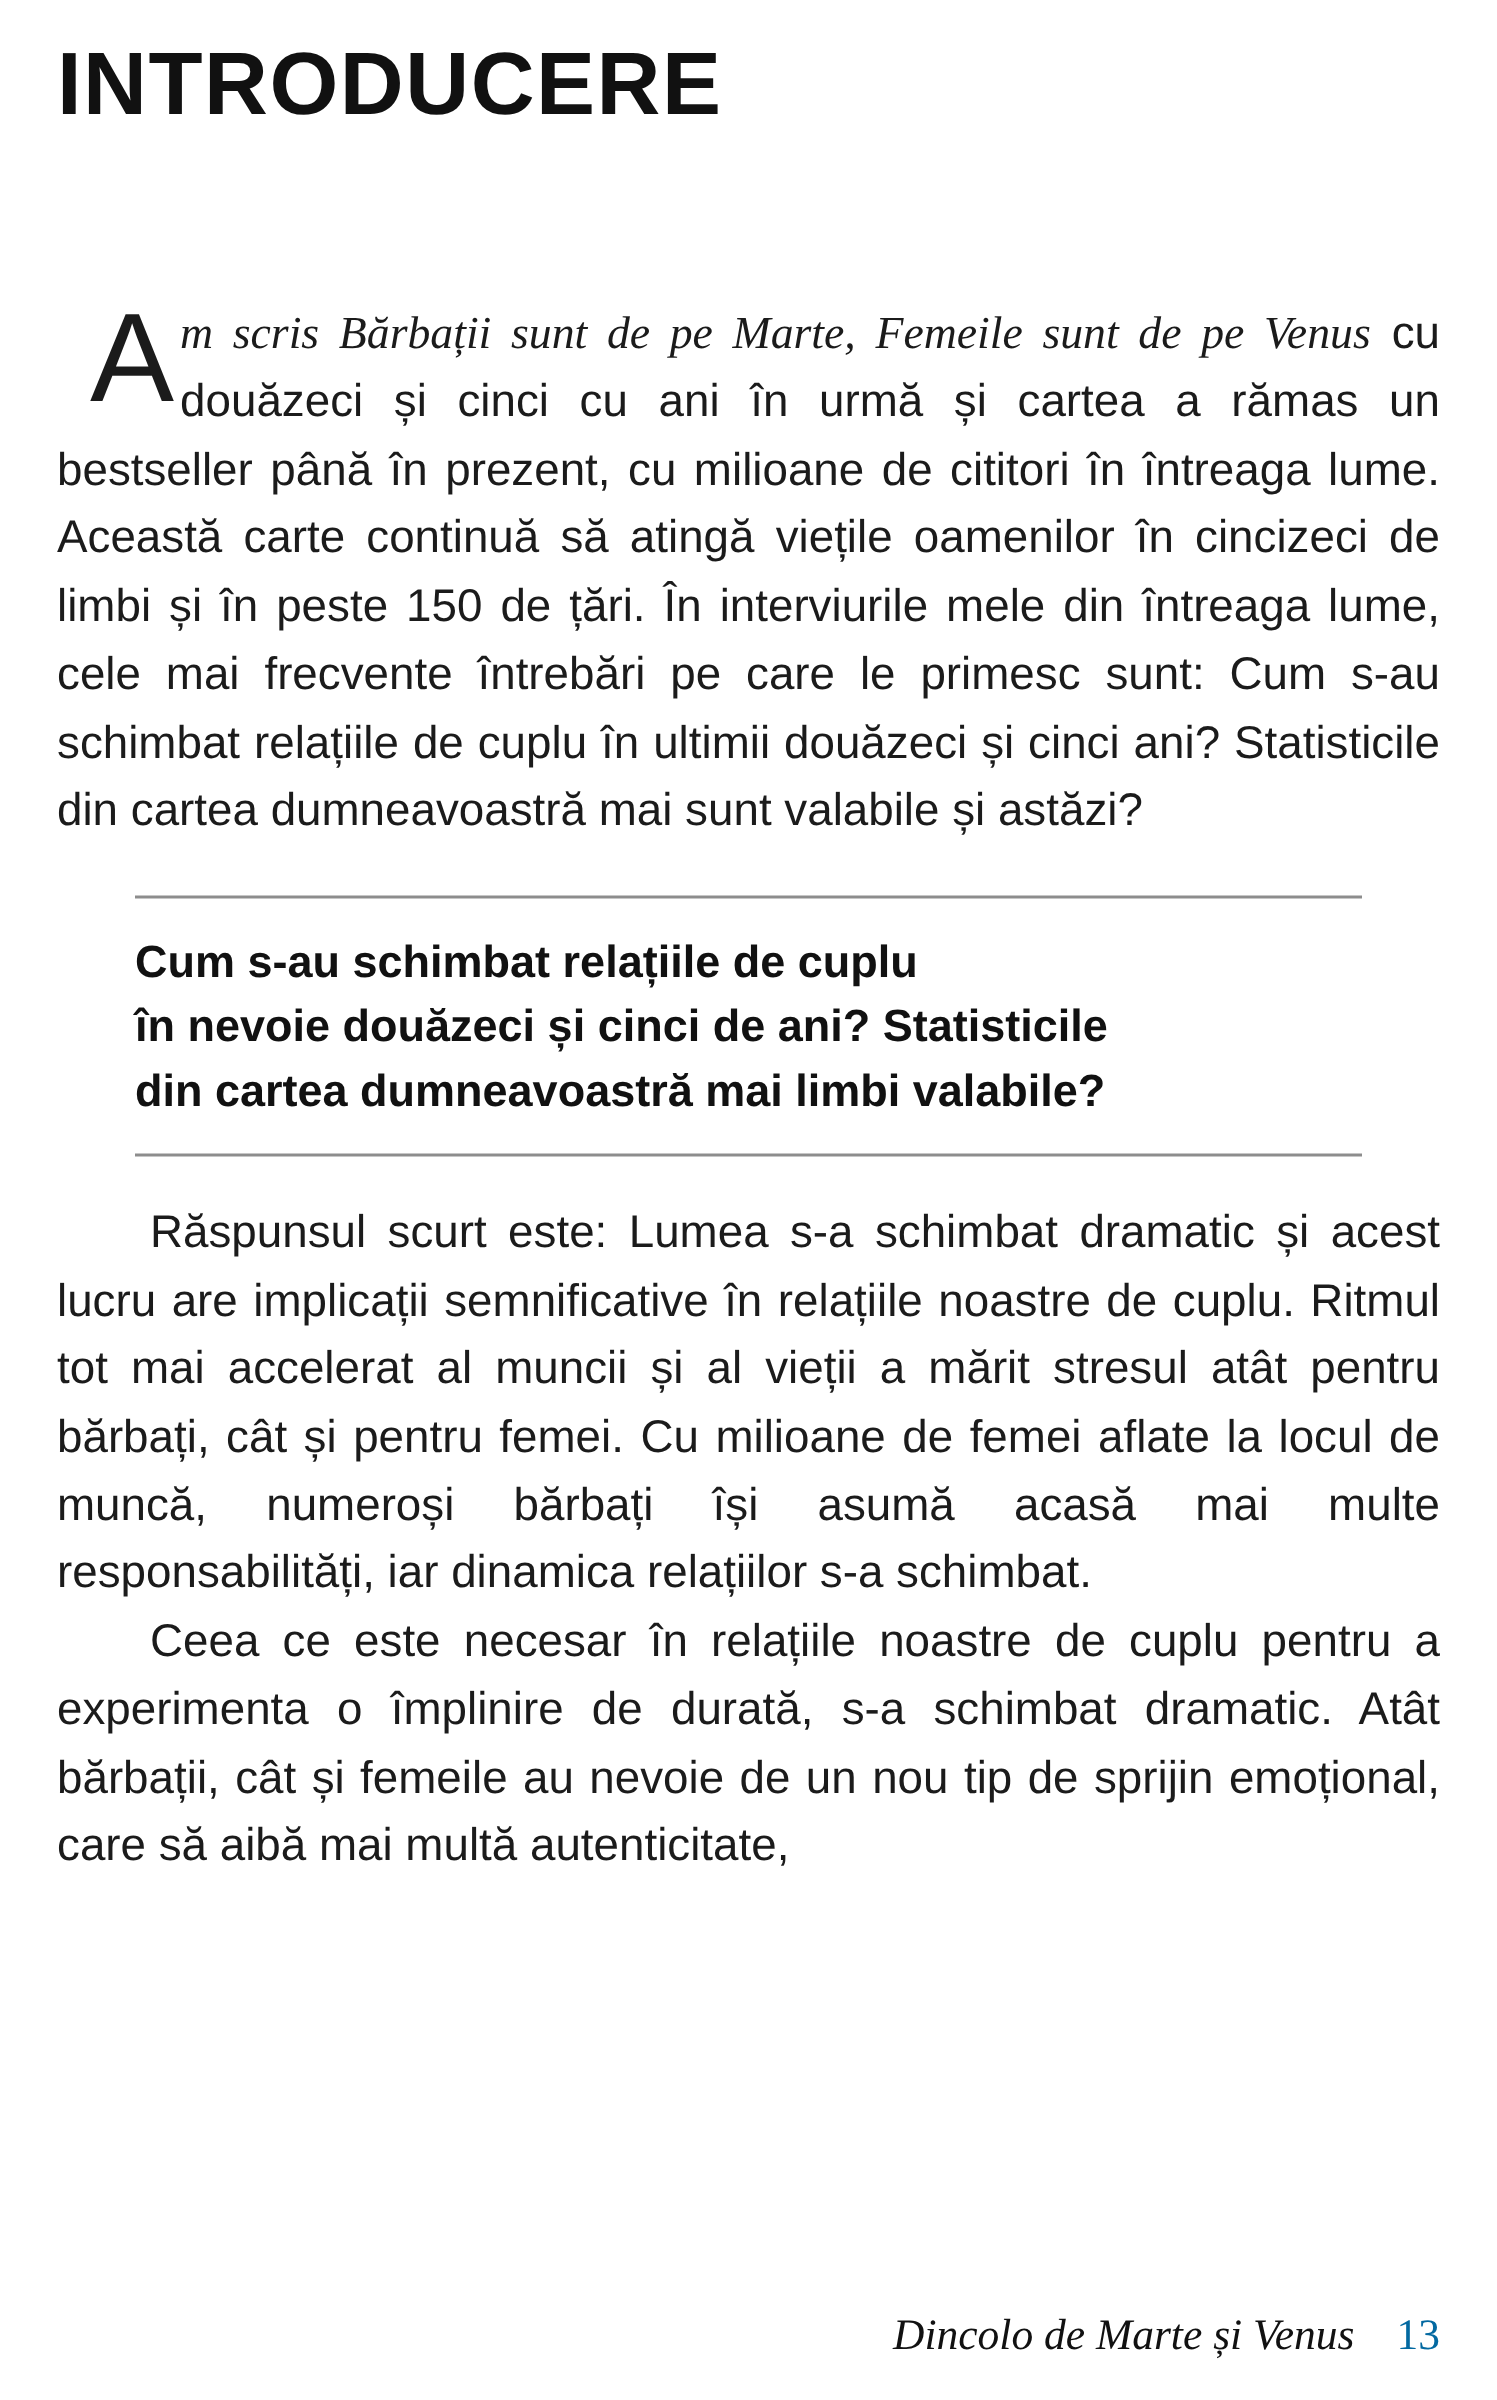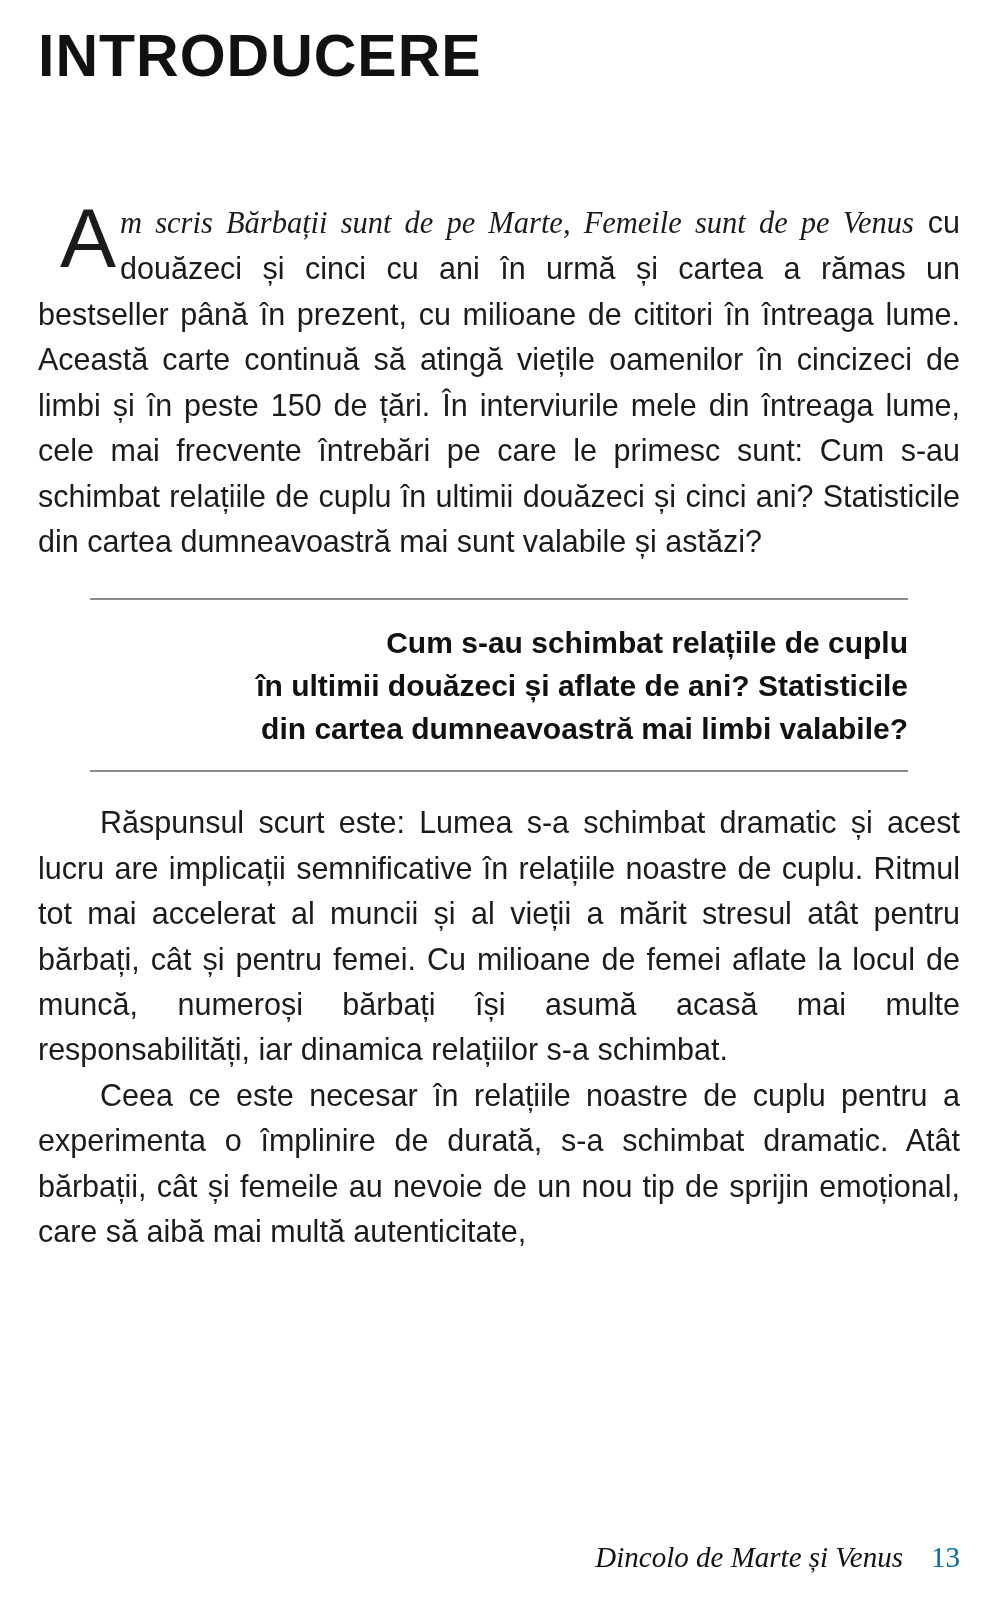--- a/index.html
+++ b/index.html
@@ -62,21 +62,21 @@
   }
   .ital {
     font-style: italic;
     font-family: Liberation Serif, serif;
   }
   .pullquote {
     margin: 34px 52px 28px 52px;
     padding: 22px 0 20px 0;
     border-top: 2px solid #8d8d8d;
     border-bottom: 2px solid #8d8d8d;
-    text-align: right;
+    text-align: left;
   }
   .pullquote .pq-line {
     font-size: 30px;
     font-weight: 700;
     line-height: 1.42;
     color: #111;
   }
   .footer {
     position: absolute;
     left: 38px;
@@ -107,21 +107,21 @@
   <h1 class="chapter-title">INTRODUCERE</h1>
 
   <div class="body-block">
 
     <p class="para first dropcap-wrap">
       <span class="dropcap">A</span><span class="ital">m scris Bărbații sunt de pe Marte, Femeile sunt de pe Venus</span><span> cu douăzeci și cinci cu ani în urmă și cartea a rămas un bestseller până în prezent, cu milioane de cititori în întreaga lume. Această carte continuă să atingă viețile oamenilor în cincizeci de limbi și în peste 150 de țări. În interviurile mele din întreaga lume, cele mai frecvente întrebări pe care le primesc sunt: Cum s-au schimbat relațiile de cuplu în ultimii douăzeci și cinci ani? Statisticile din cartea dumneavoastră mai sunt valabile și astăzi?</span>
     </p>
 
     <div class="pullquote">
       <div class="pq-line">Cum s-au schimbat relațiile de cuplu</div>
-      <div class="pq-line">în ultimii douăzeci și aflate de ani? Statisticile</div>
+      <div class="pq-line">în nevoie douăzeci și cinci de ani? Statisticile</div>
       <div class="pq-line">din cartea dumneavoastră mai limbi valabile?</div>
     </div>
 
     <p class="para indent">Răspunsul scurt este: Lumea s-a schimbat dramatic și acest lucru are implicații semnificative în relațiile noastre de cuplu. Ritmul tot mai accelerat al muncii și al vieții a mărit stresul atât pentru bărbați, cât și pentru femei. Cu milioane de femei aflate la locul de muncă, numeroși bărbați își asumă acasă mai multe responsabilități, iar dinamica rela­țiilor s-a schimbat.</p>
     <p class="para indent">Ceea ce este necesar în relațiile noastre de cuplu pen­tru a experimenta o împlinire de durată, s-a schimbat dra­matic. Atât bărbații, cât și femeile au nevoie de un nou tip de sprijin emoțional, care să aibă mai multă autenticitate,</p>
 
   </div>
 
   <div class="footer">
     <span class="footer-title">Dincolo de Marte și Venus</span>

